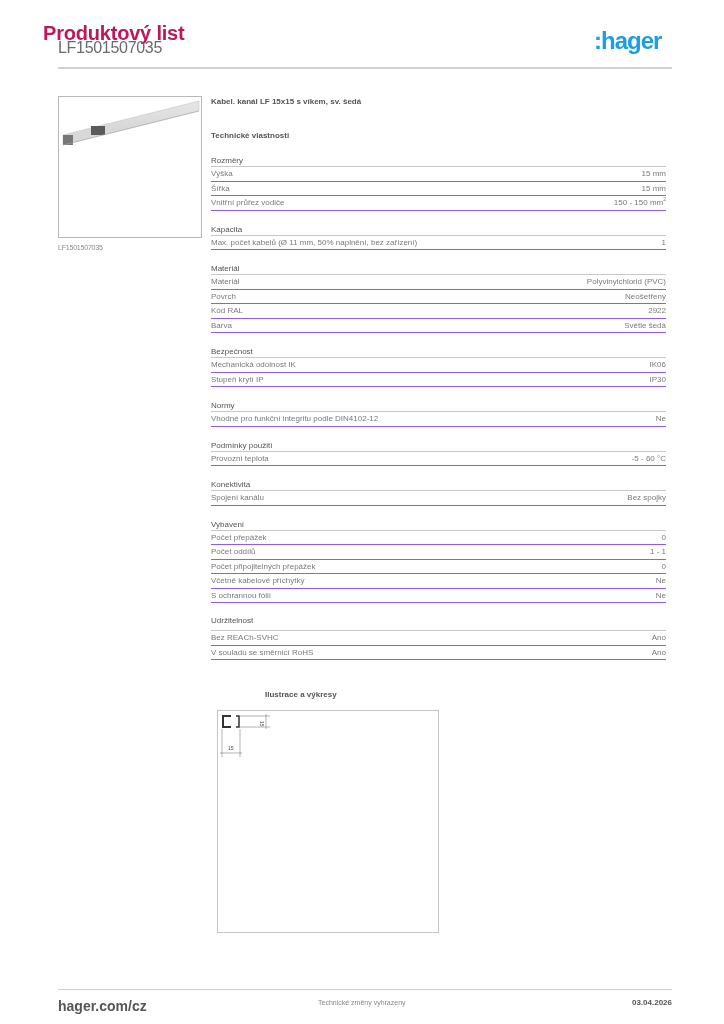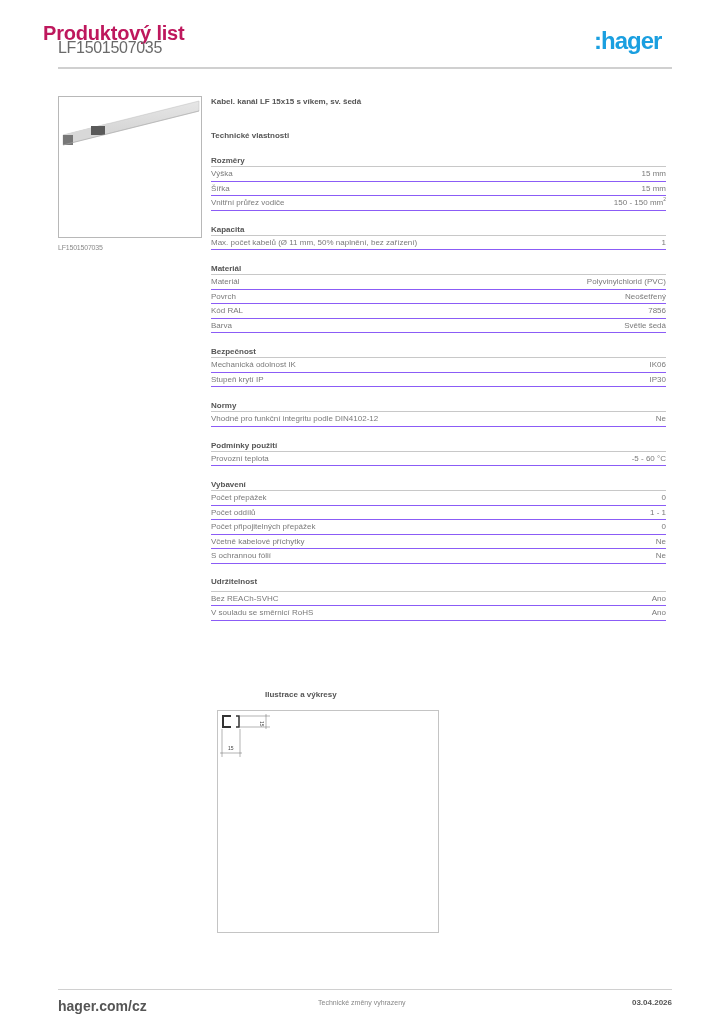--- a/index.html
+++ b/index.html
@@ -14,21 +14,21 @@
   .prod-img { position: absolute; left: 58px; top: 96px; width: 144px; height: 142px; border: 1px solid #b8b8b8; background: #fff; }
   .prod-img svg { position: absolute; left: 0; top: 0; }
   .prod-caption { position: absolute; left: 58px; top: 244px; font-size: 7px; color: #8a8a8a; letter-spacing: -0.2px; }
 
   .main { position: absolute; left: 211px; top: 96px; width: 455px; }
   .prod-name { font-size: 8px; font-weight: bold; color: #555; height: 12px; line-height: 12px; }
   .tech-title { font-size: 8px; font-weight: bold; color: #555; margin-top: 22px; height: 12px; line-height: 12px; }
 
   .section { margin-top: 12px; }
   .section:first-of-type { margin-top: 12px; }
-  .sec-title { font-size: 8px; font-weight: bold; color: #555; height: 13px; line-height: 13px; border-bottom: 1px solid #c8c8c8; }
+  .sec-title { font-size: 8px; font-weight: normal; color: #555; height: 13px; line-height: 13px; border-bottom: 1px solid #c8c8c8; }
   .row { display: flex; justify-content: space-between; height: 14.5px; line-height: 14px; font-size: 8px; color: #7a7a7a; border-bottom: 1px solid #8b5cf6; }
   .row .val { text-align: right; }
   sup { font-size: 5px; vertical-align: super; line-height: 0; }
 
   .illus-title { position: absolute; left: 217px; top: 690px; font-size: 8px; font-weight: bold; color: #555; margin-left: 48px; }
   .diagram { position: absolute; left: 217px; top: 710px; width: 222px; height: 223px; border: 1px solid #c4c4c4; background: #fff; }
   .diagram svg { position: absolute; left: 0; top: 0; }
 
   .ftr-line { position: absolute; left: 58px; top: 989px; width: 614px; height: 1px; background: #d0d0d0; }
   .ftr-left { position: absolute; left: 58px; top: 998px; font-size: 14px; font-weight: bold; color: #555; }
@@ -93,21 +93,21 @@
     <div class="row">
         <span>Materiál</span>
         <span class="val">Polyvinylchlorid (PVC)</span>
       </div>
     <div class="row">
         <span>Povrch</span>
         <span class="val">Neošetřený</span>
       </div>
     <div class="row">
         <span>Kód RAL</span>
-        <span class="val">7856</span>
+        <span class="val">2922</span>
       </div>
     <div class="row">
         <span>Barva</span>
         <span class="val">Světle šedá</span>
       </div>
   </div>
 
   <div class="section">
     <div class="sec-title">Bezpečnost</div>
     <div class="row">
@@ -130,20 +130,25 @@
 
   <div class="section">
     <div class="sec-title">Podmínky použití</div>
     <div class="row">
         <span>Provozní teplota</span>
         <span class="val">-5 - 60 °C</span>
       </div>
   </div>
 
   <div class="section">
+    <div class="sec-title">Konektivita</div>
+    <div class="row">
+        <span>Spojení kanálu</span>
+        <span class="val">Bez spojky</span>
+      </div>
   </div>
 
   <div class="section">
     <div class="sec-title">Vybavení</div>
     <div class="row">
         <span>Počet přepážek</span>
         <span class="val">0</span>
       </div>
     <div class="row">
         <span>Počet oddílů</span>

